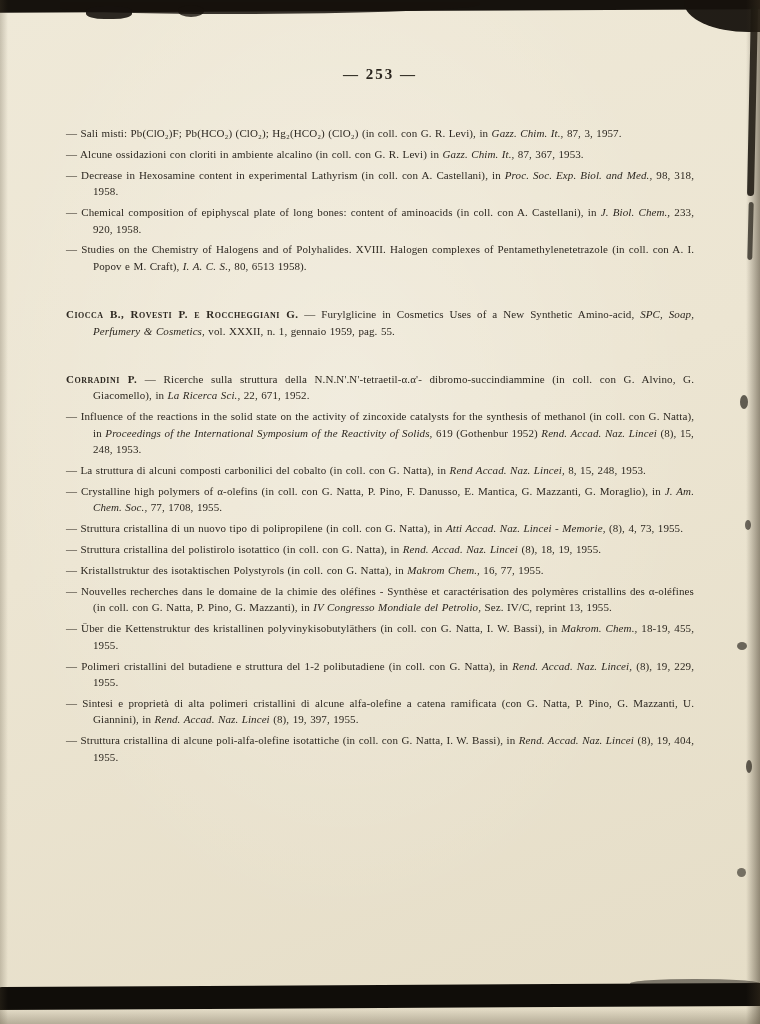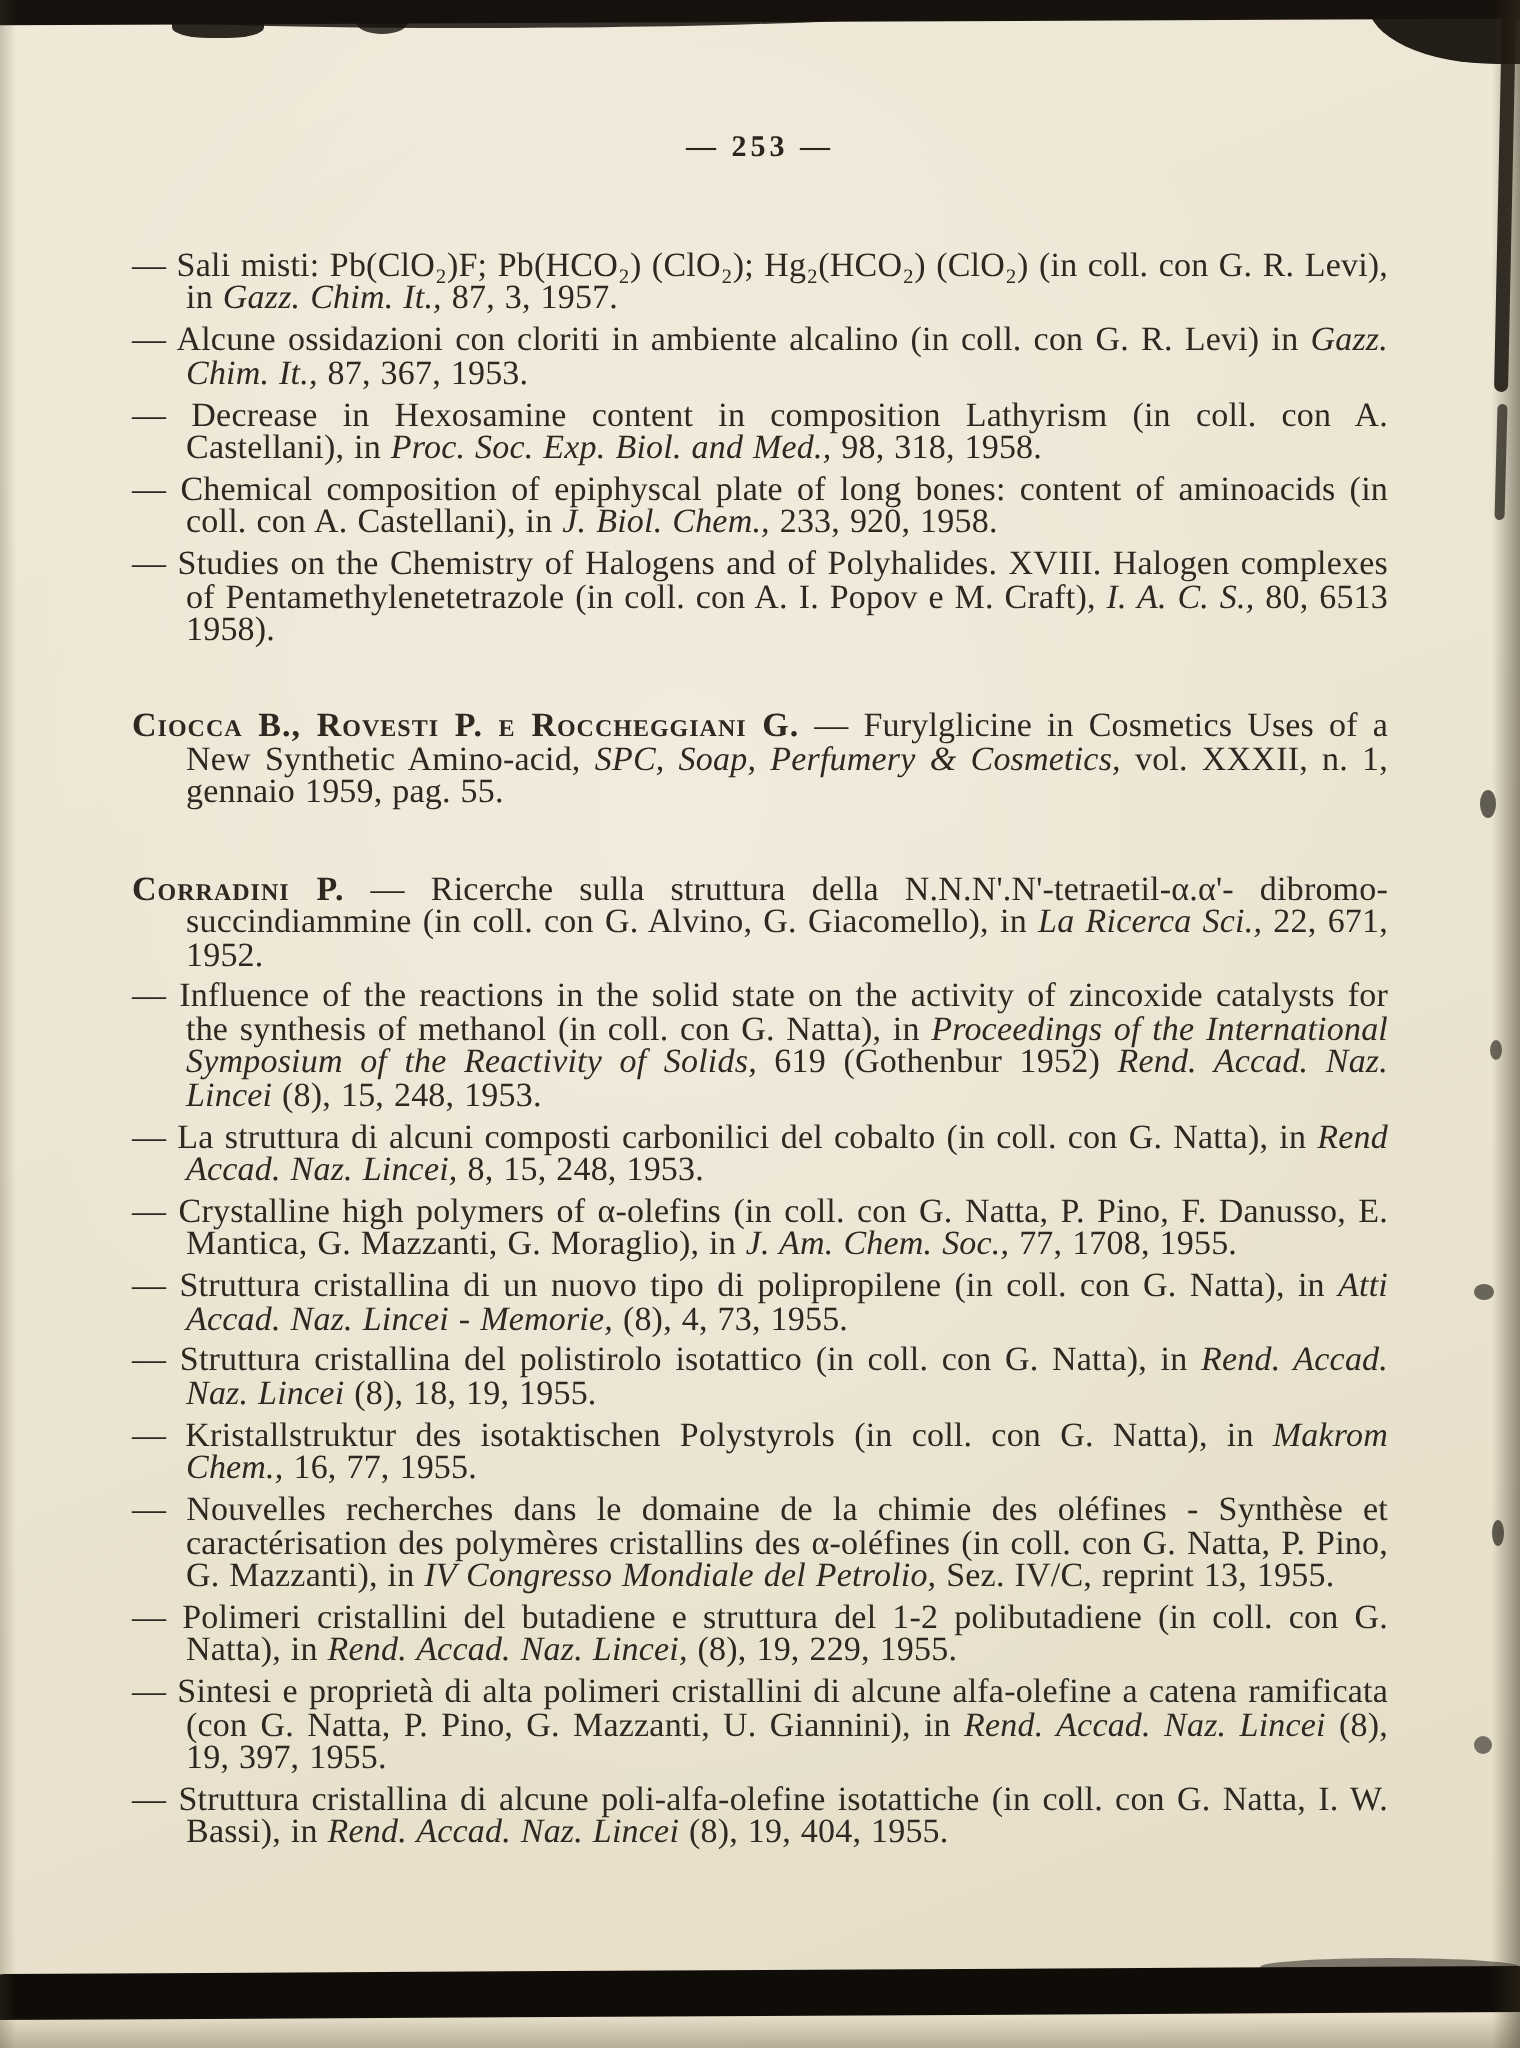--- a/index.html
+++ b/index.html
@@ -58,21 +58,21 @@
   }
   .page-number {
     text-align: center;
     font-size: 15px;
     letter-spacing: 2px;
     font-weight: 600;
     margin-bottom: 42px;
     color: #2a251e;
   }
   .entry {
-    font-size: 17px;
+    font-size: 11px;
     line-height: 16.4px;
     text-align: justify;
     padding-left: 27px;
     text-indent: -27px;
     margin-bottom: 4.5px;
     letter-spacing: 0.1px;
     word-spacing: 0.6px;
     color: #2d2821;
   }
   .entry.section { margin-top: 32px; }
@@ -100,31 +100,32 @@
   <div class="artifact a-bottom-band"></div>
   <div class="edge-right"></div>
   <div class="edge-left"></div>
   <div class="edge-bottom"></div>
 
   <div class="content">
     <div class="page-number">— 253 —</div>
     <div class="bibliography">
         <p class="entry"><span>— Sali misti: Pb(ClO₂)F; Pb(HCO₂) (ClO₂); Hg₂(HCO₂) (ClO₂) (in coll. con G. R. Levi), in </span><span class="it">Gazz. Chim. It.,</span><span> 87, 3, 1957.</span></p>
         <p class="entry"><span>— Alcune ossidazioni con cloriti in ambiente alcalino (in coll. con G. R. Levi) in </span><span class="it">Gazz. Chim. It.,</span><span> 87, 367, 1953.</span></p>
-        <p class="entry"><span>— Decrease in Hexosamine content in composition Lathyrism (in coll. con A. Castellani), in </span><span class="it">Proc. Soc. Exp. Biol. and Med.,</span><span> 98, 318, 1958.</span></p>
+        <p class="entry"><span>— Decrease in Hexosamine content in experimental Lathyrism (in coll. con A. Castellani), in </span><span class="it">Proc. Soc. Exp. Biol. and Med.,</span><span> 98, 318, 1958.</span></p>
         <p class="entry"><span>— Chemical composition of epiphyscal plate of long bones: content of aminoacids (in coll. con A. Castellani), in </span><span class="it">J. Biol. Chem.,</span><span> 233, 920, 1958.</span></p>
         <p class="entry"><span>— Studies on the Chemistry of Halogens and of Polyhalides. XVIII. Halogen complexes of Pentamethylenetetrazole (in coll. con A. I. Popov e M. Craft), </span><span class="it">I. A. C. S.,</span><span> 80, 6513 1958).</span></p>
         <p class="entry section"><span class="author">Ciocca B., Rovesti P. e Roccheggiani G.</span><span> — Furylglicine in Cosmetics Uses of a New Synthetic Amino-acid, </span><span class="it">SPC, Soap, Perfumery &amp; Cosmetics,</span><span> vol. XXXII, n. 1, gennaio 1959, pag. 55.</span></p>
         <p class="entry section"><span class="author">Corradini P.</span><span> — Ricerche sulla struttura della N.N.N'.N'-tetraetil-α.α'- dibromo-succindiammine (in coll. con G. Alvino, G. Giacomello), in </span><span class="it">La Ricerca Sci.,</span><span> 22, 671, 1952.</span></p>
         <p class="entry"><span>— Influence of the reactions in the solid state on the activity of zincoxide catalysts for the synthesis of methanol (in coll. con G. Natta), in </span><span class="it">Proceedings of the International Symposium of the Reactivity of Solids,</span><span> 619 (Gothenbur 1952) </span><span class="it">Rend. Accad. Naz. Lincei</span><span> (8), 15, 248, 1953.</span></p>
         <p class="entry"><span>— La struttura di alcuni composti carbonilici del cobalto (in coll. con G. Natta), in </span><span class="it">Rend Accad. Naz. Lincei,</span><span> 8, 15, 248, 1953.</span></p>
         <p class="entry"><span>— Crystalline high polymers of α-olefins (in coll. con G. Natta, P. Pino, F. Danusso, E. Mantica, G. Mazzanti, G. Moraglio), in </span><span class="it">J. Am. Chem. Soc.,</span><span> 77, 1708, 1955.</span></p>
         <p class="entry"><span>— Struttura cristallina di un nuovo tipo di polipropilene (in coll. con G. Natta), in </span><span class="it">Atti Accad. Naz. Lincei - Memorie,</span><span> (8), 4, 73, 1955.</span></p>
         <p class="entry"><span>— Struttura cristallina del polistirolo isotattico (in coll. con G. Natta), in </span><span class="it">Rend. Accad. Naz. Lincei</span><span> (8), 18, 19, 1955.</span></p>
         <p class="entry"><span>— Kristallstruktur des isotaktischen Polystyrols (in coll. con G. Natta), in </span><span class="it">Makrom Chem.,</span><span> 16, 77, 1955.</span></p>
         <p class="entry"><span>— Nouvelles recherches dans le domaine de la chimie des oléfines - Synthèse et caractérisation des polymères cristallins des α-oléfines (in coll. con G. Natta, P. Pino, G. Mazzanti), in </span><span class="it">IV Congresso Mondiale del Petrolio,</span><span> Sez. IV/C, reprint 13, 1955.</span></p>
+        <p class="entry"><span>— Über die Kettenstruktur des kristallinen polyvinykisobutyläthers (in coll. con G. Natta, I. W. Bassi), in </span><span class="it">Makrom. Chem.,</span><span> 18-19, 455, 1955.</span></p>
         <p class="entry"><span>— Polimeri cristallini del butadiene e struttura del 1-2 polibutadiene (in coll. con G. Natta), in </span><span class="it">Rend. Accad. Naz. Lincei,</span><span> (8), 19, 229, 1955.</span></p>
         <p class="entry"><span>— Sintesi e proprietà di alta polimeri cristallini di alcune alfa-olefine a catena ramificata (con G. Natta, P. Pino, G. Mazzanti, U. Giannini), in </span><span class="it">Rend. Accad. Naz. Lincei</span><span> (8), 19, 397, 1955.</span></p>
         <p class="entry"><span>— Struttura cristallina di alcune poli-alfa-olefine isotattiche (in coll. con G. Natta, I. W. Bassi), in </span><span class="it">Rend. Accad. Naz. Lincei</span><span> (8), 19, 404, 1955.</span></p>
       </div>
   </div>
 
 </div>
 
 </body></html>

